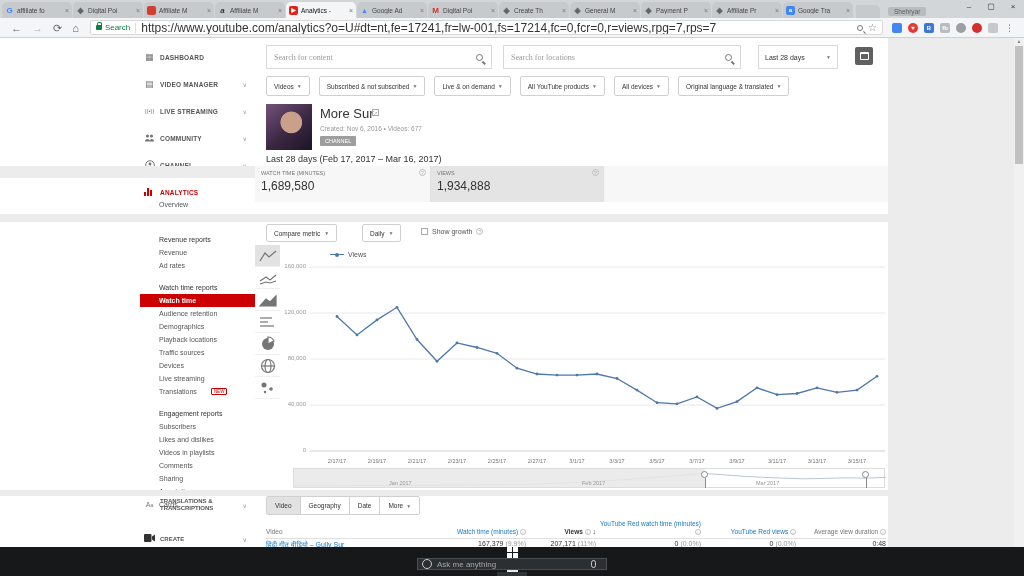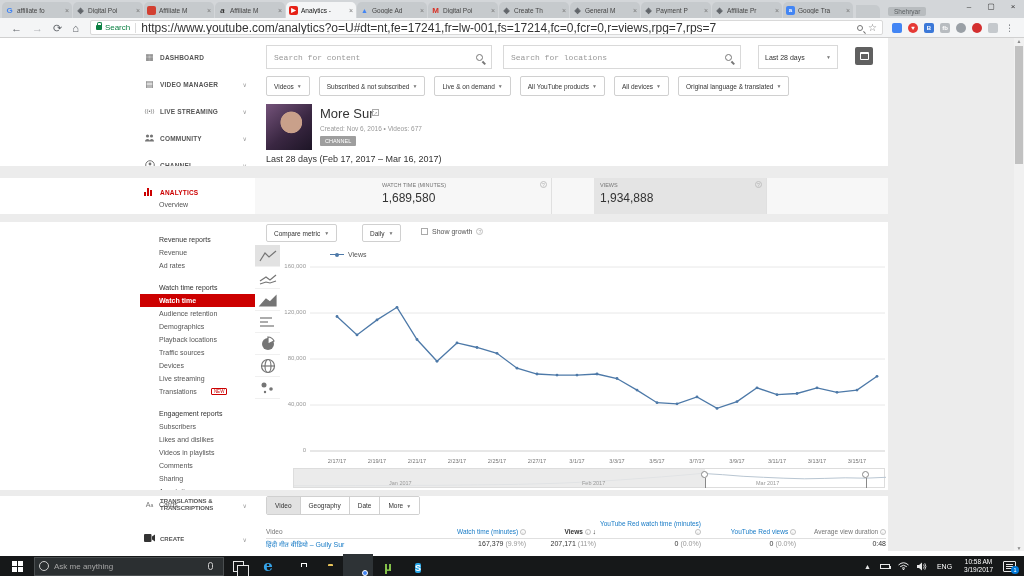--- a/index.html
+++ b/index.html
@@ -74,21 +74,21 @@
   .smenu-item.active { background:#cc0000; }
   .smenu-item.active .smenu-label { color:#fff; font-weight:bold; }
   .new-badge { font-size:4.5px; color:#cc0000; border:1px solid #cc0000; border-radius:1px; padding:0 2px; margin-left:14px; }
   .sfoot-item { position:absolute; left:0; width:115px; display:flex; align-items:center; }
   .sfoot-label { font-size:6px; font-weight:bold; color:#555; margin-left:5px; flex:1; line-height:7px; }
   .bars-icon { display:flex; align-items:flex-end; height:9px; }
   .bars-icon i { width:2px; background:#cc0000; margin-right:1px; }
 
   
   .search-box { position:absolute; top:7px; height:24px; background:#fff; border:1px solid #d9d9d9; display:flex; align-items:center; }
-  .search-box input { border:none; outline:none; flex:1; font-size:8px; color:#444; padding:0 7px; font-family:Liberation Mono, monospace; background:transparent; }
+  .search-box input { border:none; outline:none; flex:1; font-size:8px; color:#444; padding:0 7px; font-family:Liberation Serif, serif; background:transparent; }
   .search-box input::placeholder { color:#999; }
   .glass { width:7px; height:7px; border:1.5px solid #777; border-radius:50%; position:relative; margin-right:8px; flex:none; }
   .glass:after { content:""; position:absolute; width:4px; height:1.5px; background:#777; transform:rotate(45deg); left:5px; top:7px; }
   .daterange { position:absolute; top:7px; left:758px; width:80px; height:24px; background:#fff; border:1px solid #d9d9d9; display:flex; align-items:center; padding:0 6px; }
   .daterange span { font-size:7px; color:#333; flex:1; }
   .cal-btn { position:absolute; top:9px; left:855px; width:18px; height:18px; background:#606060; border-radius:2px; display:flex; align-items:center; justify-content:center; }
   .cal-ic { width:9px; height:8px; background:#fff; border-radius:1px; position:relative; }
   .cal-ic:before { content:""; position:absolute; top:2px; left:1px; right:1px; bottom:1px; background:#606060; }
   .chips { position:absolute; top:38px; left:266px; display:flex; }
   .chip { height:20px; border:1px solid #d0d0d0; background:#fff; display:flex; align-items:center; padding:0 7px; margin-right:9px; border-radius:2px; }
@@ -98,21 +98,21 @@
   
   .avatar { position:absolute; top:66px; left:266px; width:46px; height:46px; background:radial-gradient(circle at 55% 40%, #c9a08a 0 28%, transparent 30%), linear-gradient(140deg,#74537a 0%, #3a2742 55%, #1d1526 100%); }
   .ch-name { position:absolute; top:68px; left:320px; font-size:13px; color:#333; }
   .ext-link { position:absolute; top:71px; left:372px; width:7px; height:7px; border:1px solid #aaa; font-size:5px; line-height:6px; text-align:center; color:#aaa; }
   .ch-meta { position:absolute; top:87px; left:320px; font-size:6.5px; color:#999; }
   .ch-badge { position:absolute; top:98px; left:320px; background:#9e9e9e; color:#fff; font-size:5.5px; padding:2px 5px; border-radius:1px; }
   .period { position:absolute; top:116px; left:266px; font-size:9px; color:#333; }
   .grey-band { position:absolute; left:0; right:136px; background:#ececec; }
 
   
-  .stats { position:absolute; top:140px; left:255px; width:633px; height:36px; display:flex; background:#f7f7f7;justify-content:center; }
+  .stats { position:absolute; top:128px; left:255px; width:633px; height:36px; display:flex; background:#f7f7f7; }
   .stat { position:relative; border-right:1px solid #e0e0e0; padding:4px 6px; }
   .stat.selected { background:#e4e4e4; }
   .stat-label { font-size:5.5px; color:#757575; line-height:6.5px; max-width:90px; }
   .stat-value { font-size:12px; color:#333; margin-top:2px; }
   .help { position:absolute; top:3px; right:4px; width:7px; height:7px; border:1px solid #c0c0c0; border-radius:50%; color:#b0b0b0; font-size:5px; line-height:6px; text-align:center; }
 
   
   .ctrl-btn { position:absolute; top:186px; height:18px; background:#fff; border:1px solid #d0d0d0; border-radius:2px; display:flex; align-items:center; padding:0 7px; }
   .ctrl-btn span { font-size:6.5px; color:#333; }
   .ctrl-btn b { font-size:5px; color:#777; margin-left:4px; font-weight:normal; }
@@ -155,21 +155,21 @@
   .th .ihelp { display:inline-block; width:6px; height:6px; border:1px solid #c0c0c0; border-radius:50%; color:#b0b0b0; font-size:4px; line-height:5px; text-align:center; font-weight:normal; }
   .sort-arrow { color:#333; font-size:7px; }
   .col0 { width:160px; text-align:left; }
   .col1 { width:100px; } .col2 { width:70px; } .col3 { width:105px; } .col4 { width:95px; } .col5 { width:90px; }
   .trow { position:absolute; top:502px; left:266px; width:620px; display:flex; }
   .td { font-size:7px; color:#333; text-align:right; }
   .td.title { color:#167ac6; text-align:left; white-space:nowrap; overflow:hidden; }
   .td .pct { color:#999; }
 
   
-  .taskbar { position:absolute; left:0; right:0; bottom:0; height:20px; background:#161819; display:flex; align-items:center; }
+  .taskbar { position:absolute; left:0; right:0; bottom:0; height:29px; background:#161819; display:flex; align-items:center;flex-direction:column; }
   .start { width:34px; height:25px; display:flex; align-items:center; justify-content:center; }
   .start-grid { display:grid; grid-template-columns:5px 5px; grid-gap:1px; }
   .start-grid i { width:5px; height:5px; background:#fff; }
   .cortana { width:190px; height:19px; background:#2b2f31; border:1px solid #4a4e50; display:flex; align-items:center; padding:0 4px; }
   .cortana-ring { width:10px; height:10px; border:1.5px solid #ccc; border-radius:50%; margin-right:5px; flex:none; }
   .cortana input { flex:1; background:transparent; border:none; outline:none; color:#bbb; font-size:8px; font-family:"Liberation Sans",sans-serif; }
   .cortana input::placeholder { color:#a6a6a6; }
   .mic { width:5px; height:8px; border:1px solid #ccc; border-radius:2.5px; position:relative; margin:0 6px; flex:none; }
   .taskview { width:11px; height:11px; border:1px solid #e8e8e8; margin:0 9px; position:relative; }
   .taskview:after { content:""; position:absolute; left:3px; top:3px; width:10px; height:10px; background:#161819; border:1px solid #e8e8e8; }
@@ -488,21 +488,21 @@
     <div class="period">Last 28 days (Feb 17, 2017 – Mar 16, 2017)</div>
 
     <div class="grey-band" style="top:128px;height:12px"></div>
 
     <div class="stats" id="stats">
         <div class="stat" style="width: 176px;">
           <div class="stat-label">WATCH TIME (MINUTES)</div>
           <span class="help">?</span>
           <div class="stat-value">1,689,580</div>
         </div>
-        <div class="stat selected" style="width: 173px; margin-left: 42px;">
+        <div class="stat selected" style="width: 173px;">
           <div class="stat-label">VIEWS</div>
           <span class="help">?</span>
           <div class="stat-value">1,934,888</div>
         </div>
       </div>
 
     <div class="grey-band" style="top:176px;height:8px"></div>
 
     <div class="ctrl-btn" style="left:266px">
       <span>Compare metric</span>

